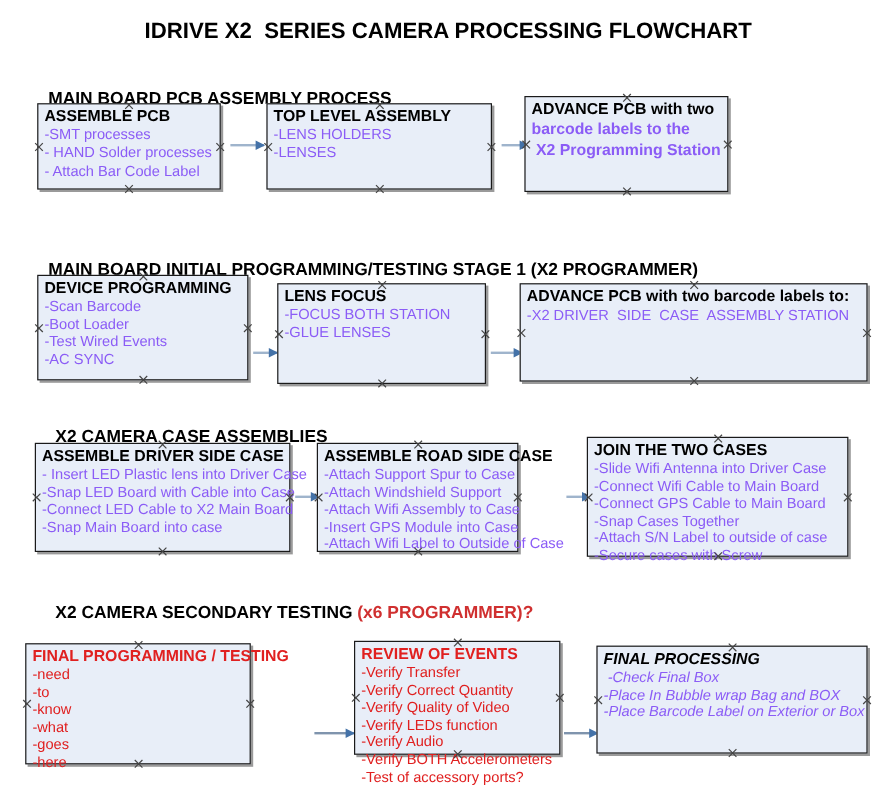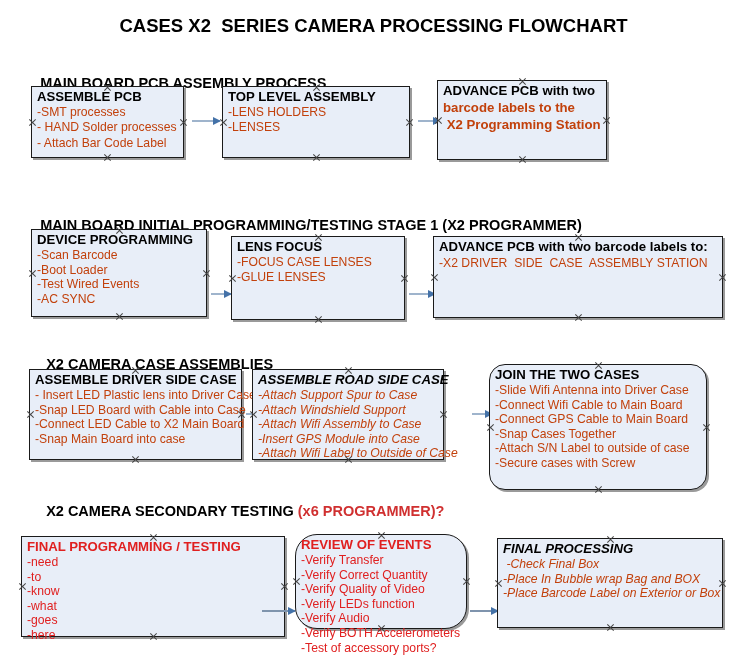--- a/index.html
+++ b/index.html
@@ -62,37 +62,37 @@
   }
   .node-title {
     font-size: 13.2px;
     font-weight: bold;
     color: #000000;
     line-height: 16px;
     white-space: pre;
   }
   .node-line {
     font-size: 12.2px;
-    color: #c2410c;
+    color: #8b5cf6;
     line-height: 15.4px;
     white-space: pre;
   }
   .node.red .node-title,
   .node.red .node-line {
     color: #e02020;
   }
   .node.boldlines .node-line {
     font-weight: bold;
     font-size: 13.2px;
     line-height: 17px;
   }
   .node.tight .node-line {
     line-height: 14.6px;
   }
-  .node.overflow { overflow: visible; border-radius: 22px; }
+  .node.overflow { overflow: visible; }
 
   
   .handle {
     position: absolute;
     width: 9px;
     height: 9px;
     margin-left: -4.5px;
     margin-top: -4.5px;
     pointer-events: auto;
   }
@@ -123,21 +123,21 @@
     border-top: 4.5px solid transparent;
     border-bottom: 4.5px solid transparent;
   }
   .arrow.dark { background: #7f94ad; }
 </style>
 </head>
 <body>
 
 <div id="canvas">
 
-  <div class="doc-title">CASES X2  SERIES CAMERA PROCESSING FLOWCHART</div>
+  <div class="doc-title">IDRIVE X2  SERIES CAMERA PROCESSING FLOWCHART</div>
 
   <div class="section-head" style="left:24px; top:59px;">
     <span>MAIN BOARD PCB ASSEMBLY PROCESS</span>
   </div>
 
   <div class="node" id="n-assemble-pcb" style="left:31px; top:86px; width:153px; height:72px;">
     <div class="node-body">
       <div class="node-title">ASSEMBLE PCB</div>
       <div class="node-line">-SMT processes</div>
       <div class="node-line">- HAND Solder processes</div>
@@ -193,21 +193,21 @@
     <span class="handle" style="left:50%; top:100%;"></span>
     <span class="handle" style="left:0; top:50%;"></span>
     <span class="handle" style="left:100%; top:50%;"></span>
   </div>
 
   <div class="arrow" style="left:211px; top:293px; width:20px;"></div>
 
   <div class="node" id="n-lens-focus" style="left:231px; top:236px; width:174px; height:84px;">
     <div class="node-body">
       <div class="node-title">LENS FOCUS</div>
-      <div class="node-line">-FOCUS CASE LENSES</div>
+      <div class="node-line">-FOCUS BOTH STATION</div>
       <div class="node-line">-GLUE LENSES</div>
     </div>
     <span class="handle" style="left:50%; top:0;"></span>
     <span class="handle" style="left:50%; top:100%;"></span>
     <span class="handle" style="left:0; top:50%;"></span>
     <span class="handle" style="left:100%; top:50%;"></span>
   </div>
 
   <div class="arrow" style="left:409px; top:293px; width:26px;"></div>
 
@@ -235,58 +235,58 @@
       <div class="node-line">-Snap Main Board into case</div>
     </div>
     <span class="handle" style="left:50%; top:0;"></span>
     <span class="handle" style="left:50%; top:100%;"></span>
     <span class="handle" style="left:0; top:50%;"></span>
     <span class="handle" style="left:100%; top:50%;"></span>
   </div>
 
   <div class="arrow" style="left:246px; top:413px; width:20px;"></div>
 
-  <div class="node tight" id="n-road-side-case" style="left:252px; top:369px; width:192px; height:91px;font-style:italic;">
+  <div class="node tight" id="n-road-side-case" style="left:264px; top:369px; width:168px; height:91px;">
     <div class="node-body">
       <div class="node-title">ASSEMBLE ROAD SIDE CASE</div>
       <div class="node-line">-Attach Support Spur to Case</div>
       <div class="node-line">-Attach Windshield Support</div>
       <div class="node-line">-Attach Wifi Assembly to Case</div>
       <div class="node-line">-Insert GPS Module into Case</div>
       <div class="node-line">-Attach Wifi Label to Outside of Case</div>
     </div>
     <span class="handle" style="left:50%; top:0;"></span>
     <span class="handle" style="left:50%; top:100%;"></span>
     <span class="handle" style="left:0; top:50%;"></span>
     <span class="handle" style="left:100%; top:50%;"></span>
   </div>
 
   <div class="arrow" style="left:472px; top:413px; width:20px;"></div>
 
-  <div class="node tight" id="n-join-cases" style="left:489px; top:364px; width:218px; height:126px;border-radius:16px;">
+  <div class="node tight" id="n-join-cases" style="left:489px; top:364px; width:218px; height:100px;">
     <div class="node-body">
       <div class="node-title">JOIN THE TWO CASES</div>
       <div class="node-line">-Slide Wifi Antenna into Driver Case</div>
       <div class="node-line">-Connect Wifi Cable to Main Board</div>
       <div class="node-line">-Connect GPS Cable to Main Board</div>
       <div class="node-line">-Snap Cases Together</div>
       <div class="node-line">-Attach S/N Label to outside of case</div>
       <div class="node-line">-Secure cases with Screw</div>
     </div>
     <span class="handle" style="left:50%; top:0;"></span>
     <span class="handle" style="left:50%; top:100%;"></span>
     <span class="handle" style="left:0; top:50%;"></span>
     <span class="handle" style="left:100%; top:50%;"></span>
   </div>
 
   <div class="section-head" style="left:30px; top:487px;">
     <span>X2 CAMERA SECONDARY TESTING </span><span class="accent">(x6 PROGRAMMER)?</span>
   </div>
 
-  <div class="node red tight" id="n-final-programming" style="left:21px; top:536px; width:264px; height:101px;">
+  <div class="node red tight" id="n-final-programming" style="left:21px; top:536px; width:188px; height:101px;">
     <div class="node-body">
       <div class="node-title">FINAL PROGRAMMING / TESTING</div>
       <div class="node-line">-need</div>
       <div class="node-line">-to</div>
       <div class="node-line">-know</div>
       <div class="node-line">-what</div>
       <div class="node-line">-goes</div>
       <div class="node-line">-here</div>
     </div>
     <span class="handle" style="left:50%; top:0;"></span>

